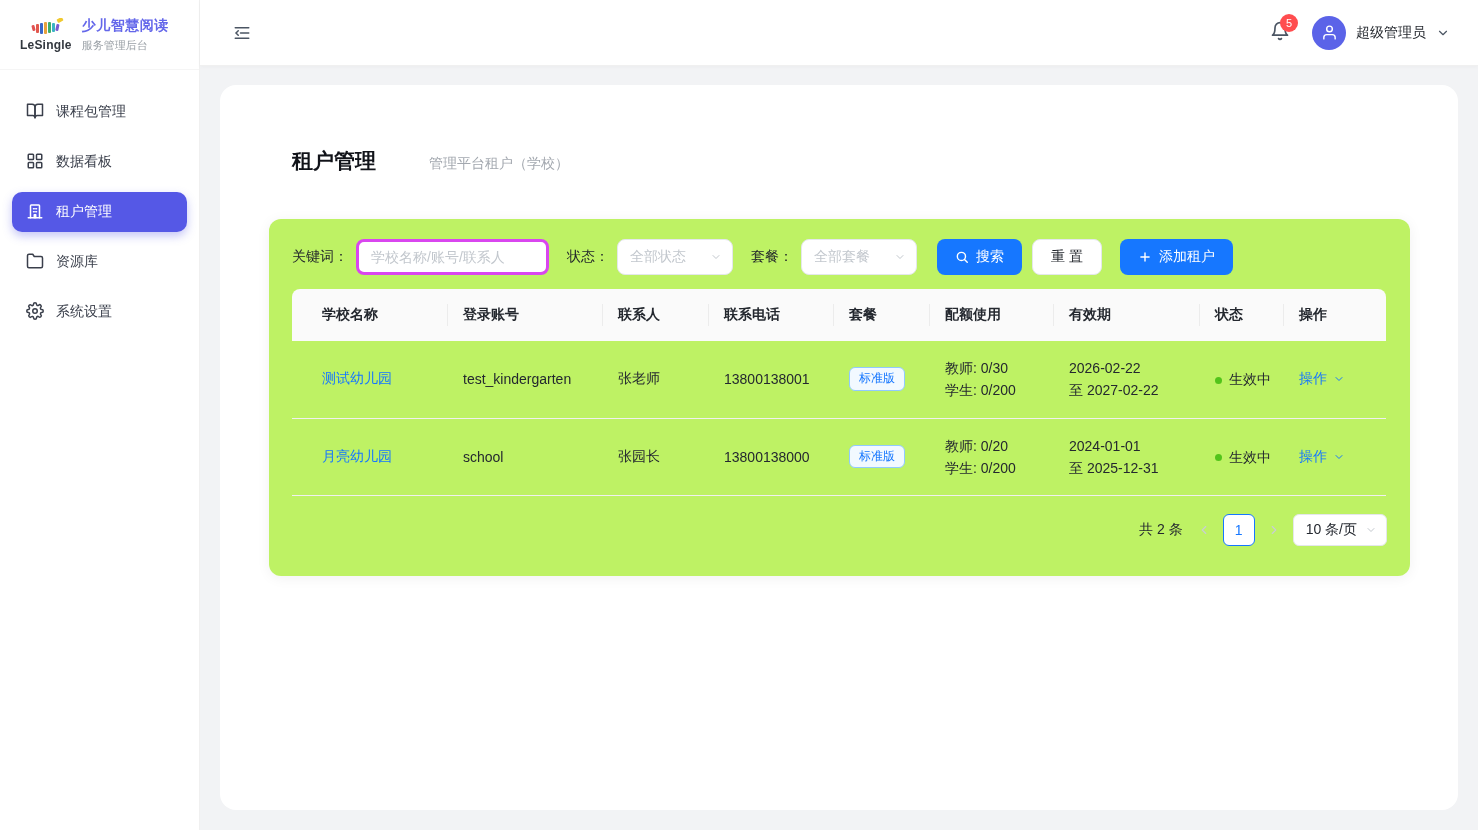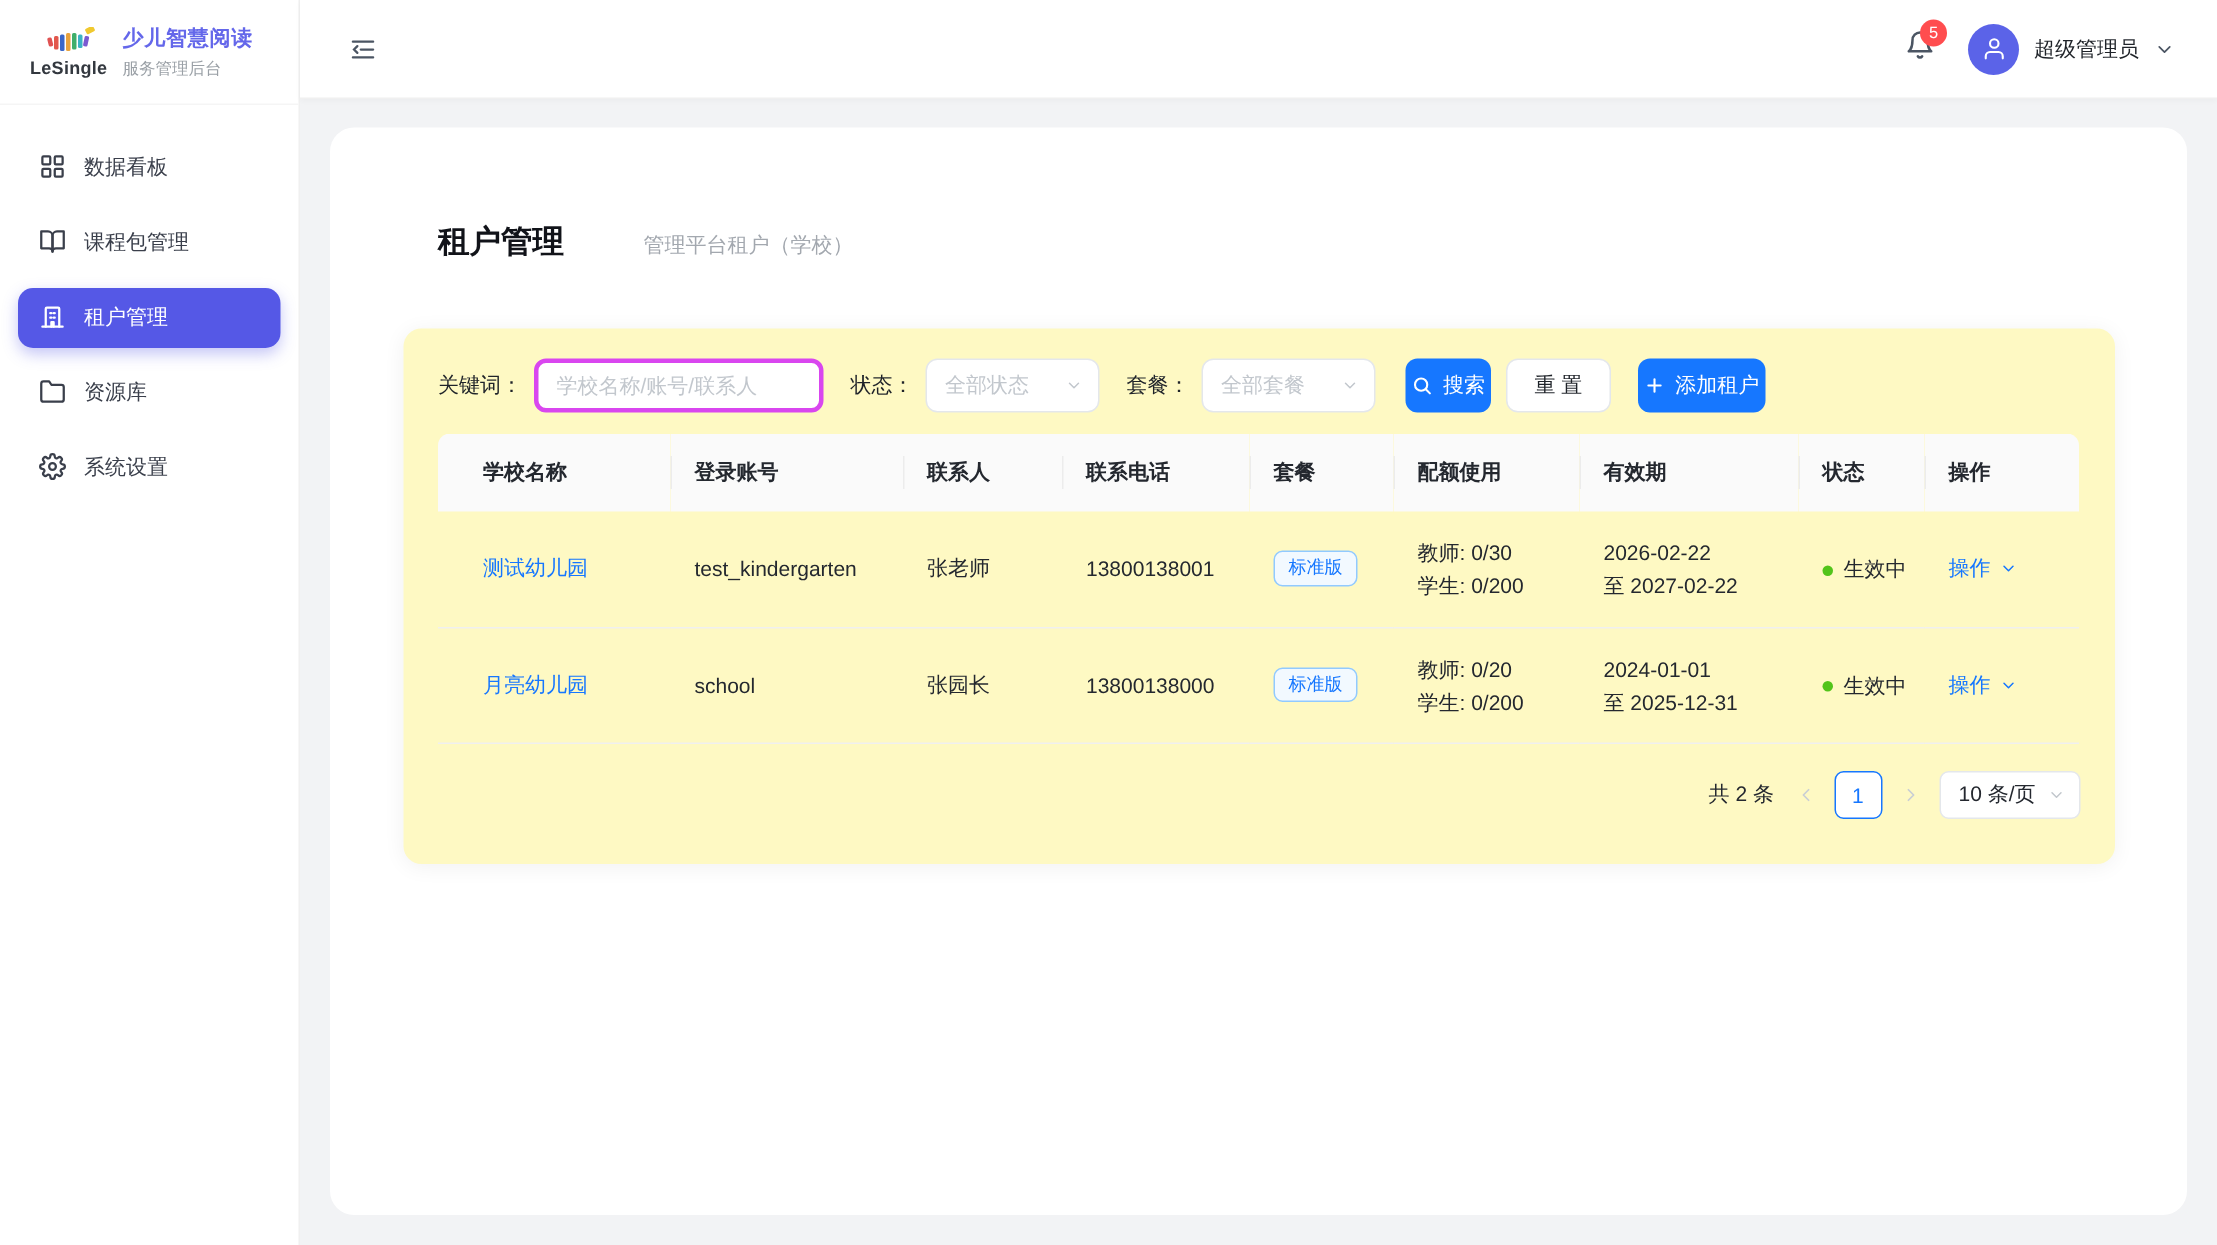--- a/index.html
+++ b/index.html
@@ -35,36 +35,36 @@
   .user-name { font-size:14px; color:#1f2329; }
   .user .chev { color:#4b5563; display:flex; }
 
   
   .content { flex:1; padding:19px 20px 20px; overflow:hidden; }
   .page-card { background:#fff; border-radius:16px; height:725px; padding:62px 48px 0; }
   .page-head { display:flex; align-items:baseline; gap:14px; margin:0 0 0 24px; }
   .page-title { font-size:21px; font-weight:700; color:#111319; }
   .page-sub { font-size:14px; color:#a3a8af;margin-left:39px; }
 
-  .panel { margin:44px 0 0 1px; background:#fef9c3; border-radius:12px; box-shadow:0 2px 14px rgba(0,0,0,.06);
+  .panel { margin:44px 0 0 1px; background:#bef264; border-radius:12px; box-shadow:0 2px 14px rgba(0,0,0,.06);
            padding:20px 23px 30px; width:1141px; }
 
   
   .filters { display:flex; align-items:center; margin-bottom:14px; }
   .f-label { font-size:14px; color:#1f2329; margin-right:8px; white-space:nowrap; }
   .text-input { width:193px; height:36px; border:3px solid #d946ef; border-radius:8px; padding:0 12px; font-size:14px;
                 color:#1f2329; outline:none; font-family:inherit; }
   .text-input::placeholder { color:#c2c7cd; }
   .select { width:116px; height:36px; border:1px solid #e4e7eb; border-radius:8px; padding:0 10px 0 12px; font-size:14px;
             color:#c2c7cd; display:flex; align-items:center; justify-content:space-between; cursor:pointer; background:#fff; }
   .select .chev { color:#c2c7cd; display:flex; }
   .gap18 { width:18px; flex:0 0 18px; } .gap20 { width:20px; flex:0 0 20px; } .gap10 { width:10px; flex:0 0 10px; }
   .btn { height:36px; border-radius:8px; font-size:14px; display:flex; align-items:center; justify-content:center;
          gap:7px; cursor:pointer; border:none; font-family:inherit; }
-  .btn-primary { background:#1677ff; color:#fff; padding:0 4px; }
+  .btn-primary { background:#1677ff; color:#fff; padding:0 18px; }
   .btn-plain { background:#fff; color:#1f2329; border:1px solid #e4e7eb; padding:0 18px; }
 
   
   table { border-collapse:collapse; width:1094px; table-layout:fixed; }
   thead th { background:#fafafa; height:52px; font-size:14px; font-weight:600; color:#24282f; text-align:left;
              padding:0 0 0 16px; position:relative; }
   thead th:first-child { padding-left:30px; border-top-left-radius:8px; }
   thead th:last-child { border-top-right-radius:8px; }
   thead th + th::before { content:""; position:absolute; left:0; top:15px; bottom:15px; width:1px; background:#ececec; }
   tbody td { height:77px; border-bottom:1px solid #f0f0f0; font-size:14px; color:#24282f; padding:0 0 0 16px; vertical-align:middle; }
@@ -109,33 +109,33 @@
       </div>
       <div class="brand-text">
         <div class="brand-title">少儿智慧阅读</div>
         <div class="brand-sub">服务管理后台</div>
       </div>
     </div>
 
     <nav class="menu">
       <div class="menu-item">
         <span><svg width="18" height="18" viewBox="0 0 24 24" fill="none" stroke-width="2" stroke-linecap="round" stroke-linejoin="round">
+              <path d="M2 3h6a4 4 0 0 1 4 4v14a3 3 0 0 0-3-3H2z"></path>
+              <path d="M22 3h-6a4 4 0 0 0-4 4v14a3 3 0 0 1 3-3h7z"></path>
+            </svg></span>
+        <span>课程包管理</span>
+      </div>
+      <div class="menu-item">
+        <span><svg width="18" height="18" viewBox="0 0 24 24" fill="none" stroke-width="2" stroke-linecap="round" stroke-linejoin="round">
               <rect x="3" y="3" width="7" height="7" rx="1"></rect>
               <rect x="14" y="3" width="7" height="7" rx="1"></rect>
               <rect x="14" y="14" width="7" height="7" rx="1"></rect>
               <rect x="3" y="14" width="7" height="7" rx="1"></rect>
             </svg></span>
         <span>数据看板</span>
-      </div>
-      <div class="menu-item">
-        <span><svg width="18" height="18" viewBox="0 0 24 24" fill="none" stroke-width="2" stroke-linecap="round" stroke-linejoin="round">
-              <path d="M2 3h6a4 4 0 0 1 4 4v14a3 3 0 0 0-3-3H2z"></path>
-              <path d="M22 3h-6a4 4 0 0 0-4 4v14a3 3 0 0 1 3-3h7z"></path>
-            </svg></span>
-        <span>课程包管理</span>
       </div>
       <div class="menu-item active">
         <span><svg width="18" height="18" viewBox="0 0 24 24" fill="none" stroke-width="2" stroke-linecap="round" stroke-linejoin="round">
               <path d="M3 21h18"></path>
               <path d="M6 21V5a1 1 0 0 1 1-1h10a1 1 0 0 1 1 1v16"></path>
               <path d="M10 9h1M13 9h1M10 13h1M13 13h1M11 21v-4h2v4"></path>
             </svg></span>
         <span>租户管理</span>
       </div>
       <div class="menu-item">

